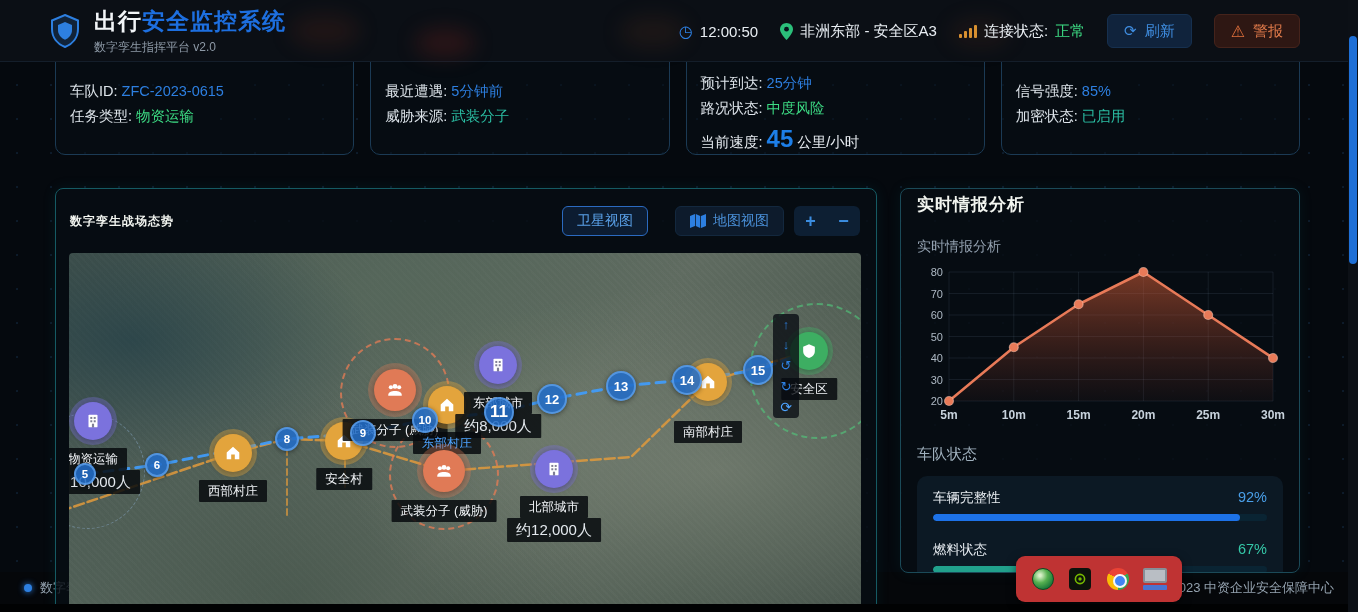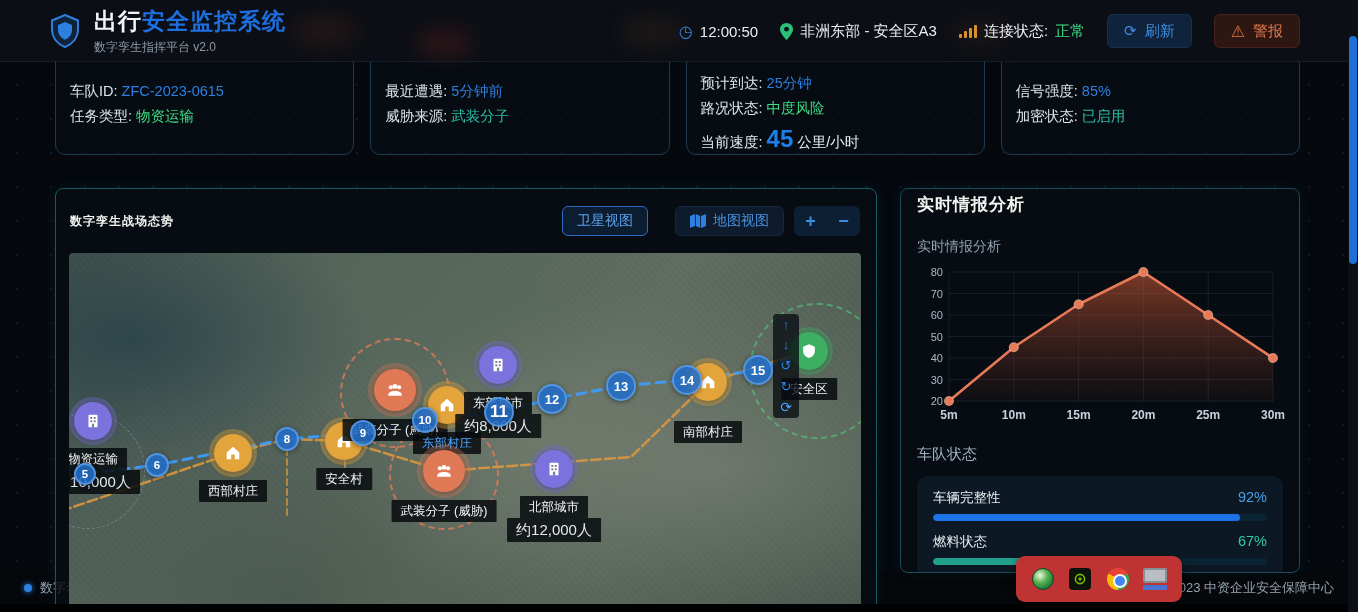--- a/index.html
+++ b/index.html
@@ -97,21 +97,21 @@
   .navbar-map span.bright{ color:#4da3ff; font-size:14px; }
 
   
   .intel-panel{ position:absolute; left:900px; top:188px; width:400px; height:385px; z-index:2;
     border:1px solid #1b4a58; border-radius:8px; background:rgba(7,13,19,0.82);
     box-shadow:0 0 14px rgba(20,120,130,0.1); padding:4px 16px; overflow:hidden; }
   .ip-title{ font-size:17px; font-weight:bold; color:#f2f5f0; letter-spacing:1px; }
   .ip-sub{ font-size:14px; color:#93a1b0; margin-top:22px; }
   .fleet-title{ font-size:15px; color:#9fb0bd; margin-top:14px; }
   .fleet-card{ margin-top:12px; background:#0c1924; border-radius:10px; padding:13px 16px 16px 16px; }
-  .fbar-row{ display:flex; justify-content:space-between; font-size:13.5px; margin-top:12px; }
+  .fbar-row{ display:flex; justify-content:space-between; font-size:13.5px; margin-top:20px; }
   .fbar-row:first-child{ margin-top:0; }
   .fbar-label{ color:#e8edf2; }
   .fbar-track{ margin-top:7px; height:7px; border-radius:4px; background:#0a2433; overflow:hidden; }
   .fbar-fill{ height:100%; border-radius:4px; }
 
   
   .red-popup{ position:absolute; left:1016px; top:556px; width:166px; height:46px; z-index:9;
     background:#bf3333; border-radius:9px; box-shadow:0 3px 10px rgba(0,0,0,0.5);
     display:flex; align-items:center; justify-content:space-around; padding:0 8px; }
   .pp-ico{ width:24px; height:24px; display:flex; align-items:center; justify-content:center; cursor:pointer; }

